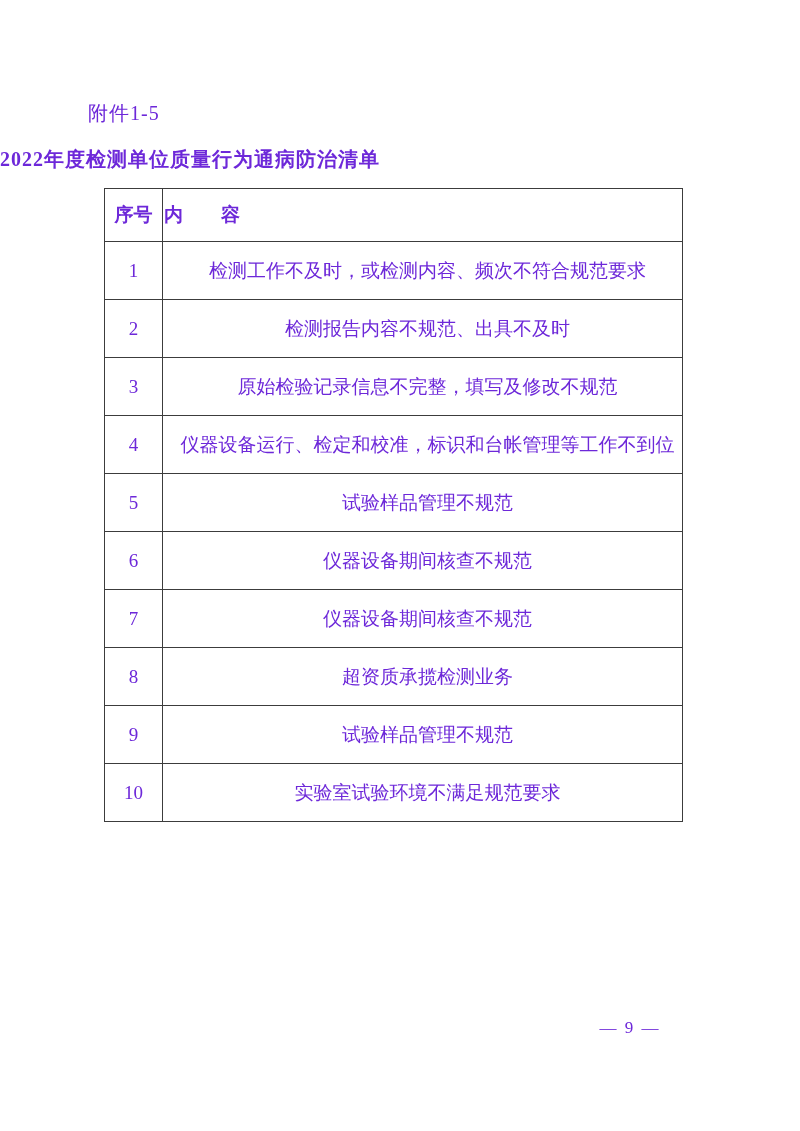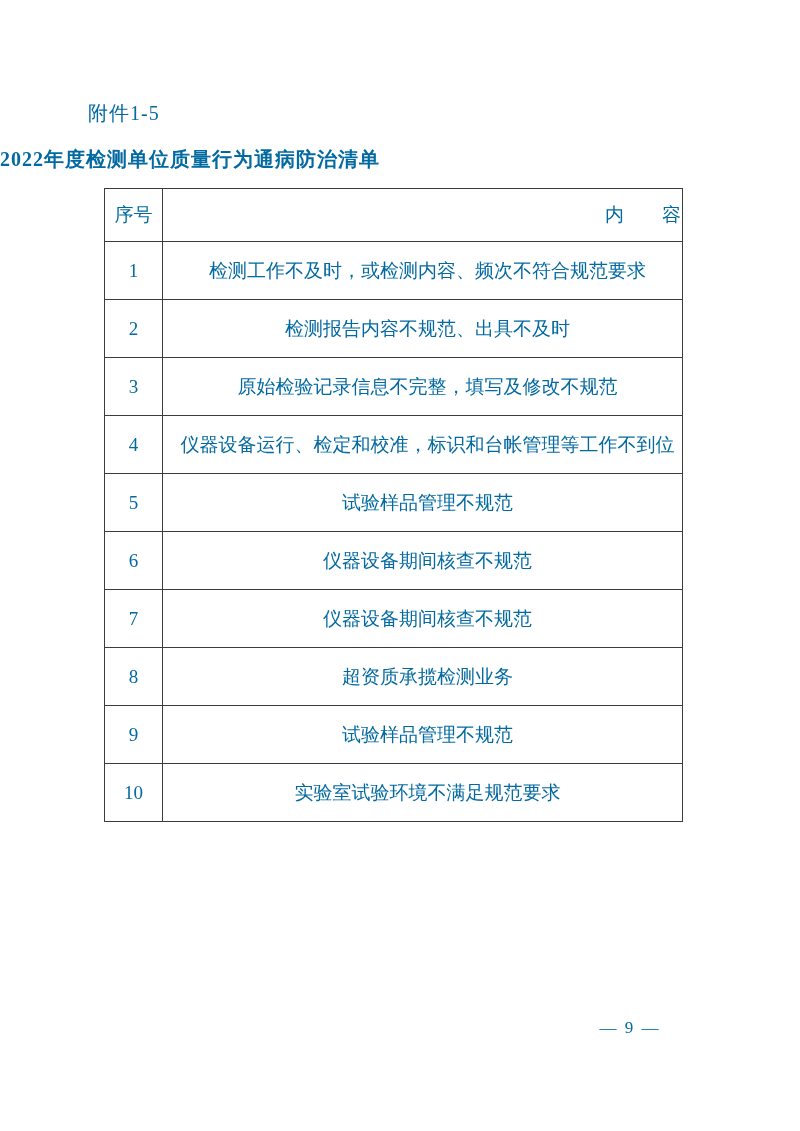--- a/index.html
+++ b/index.html
@@ -6,21 +6,21 @@
     margin: 0;
     padding: 0;
     background: #ffffff;
   }
   .page {
     position: relative;
     width: 800px;
     height: 1131px;
     background: #ffffff;
     font-family: "Liberation Serif", "DejaVu Serif", serif;
-    color: #0369a1;
+    color: #6d28d9;
     overflow: hidden;
   }
   .attachment-label {
     position: absolute;
     left: 88px;
     top: 100px;
     font-size: 20px;
     letter-spacing: 1px;
   }
   .doc-title {
@@ -42,34 +42,34 @@
     table-layout: fixed;
   }
   table.main-table th,
   table.main-table td {
     border: 1px solid #3c3c3c;
     font-size: 19px;
     font-weight: normal;
     background: #ffffff;
   }
   table.main-table col.col-no { width: 58px; }
-  table.main-table tr.head-row th { height: 50px; font-weight: normal; }
+  table.main-table tr.head-row th { height: 50px; font-weight: bold; }
   table.main-table tr.body-row td { height: 55px; }
   td.cell-no, th.head-no {
     text-align: center;
     vertical-align: middle;
   }
   td.cell-content {
     text-align: center;
     vertical-align: middle;
     padding-left: 16px;
     padding-right: 6px;
   }
   th.head-content {
-    text-align: right;
+    text-align: left;
     vertical-align: middle;
   }
   .page-number {
     position: absolute;
     left: 560px;
     top: 1018px;
     width: 140px;
     text-align: center;
     font-size: 17px;
     letter-spacing: 2px;

